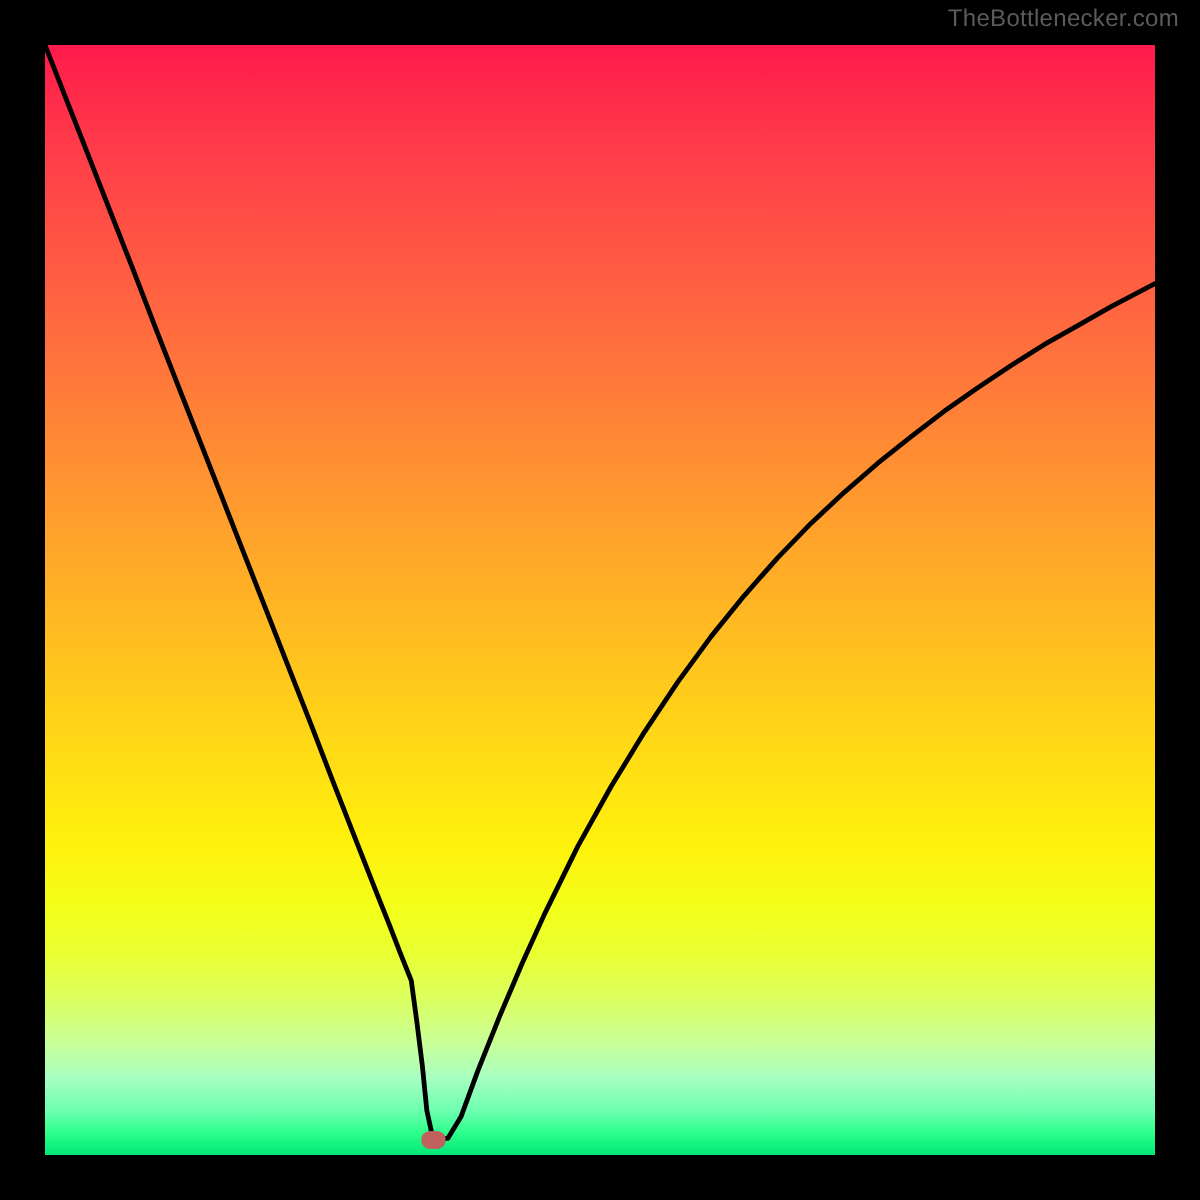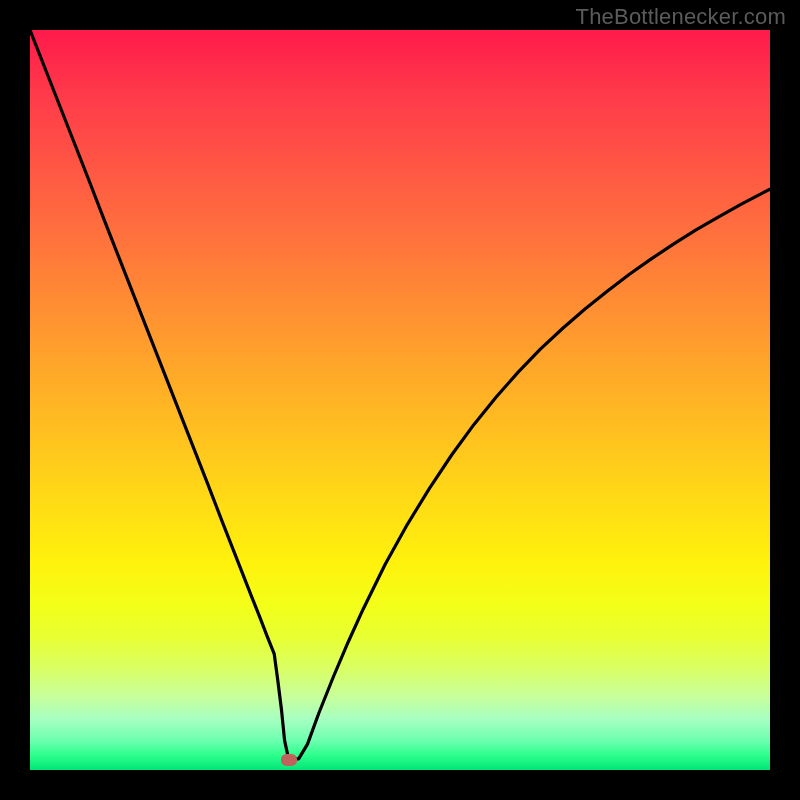--- a/index.html
+++ b/index.html
@@ -8,21 +8,21 @@
     position: relative;
     width: 800px;
     height: 800px;
     background: #000;
   }
   .watermark {
     position: absolute;
     top: 4px;
     right: 14px;
     font-family: Arial, Helvetica, sans-serif;
-    font-size: 22px;
+    font-size: 16px;
     color: #5b5b5b;
     letter-spacing: 0.2px;
     z-index: 20;
   }
   .plot-frame {
     position: absolute;
     left: 30px;
     top: 30px;
     width: 740px;
     height: 740px;

